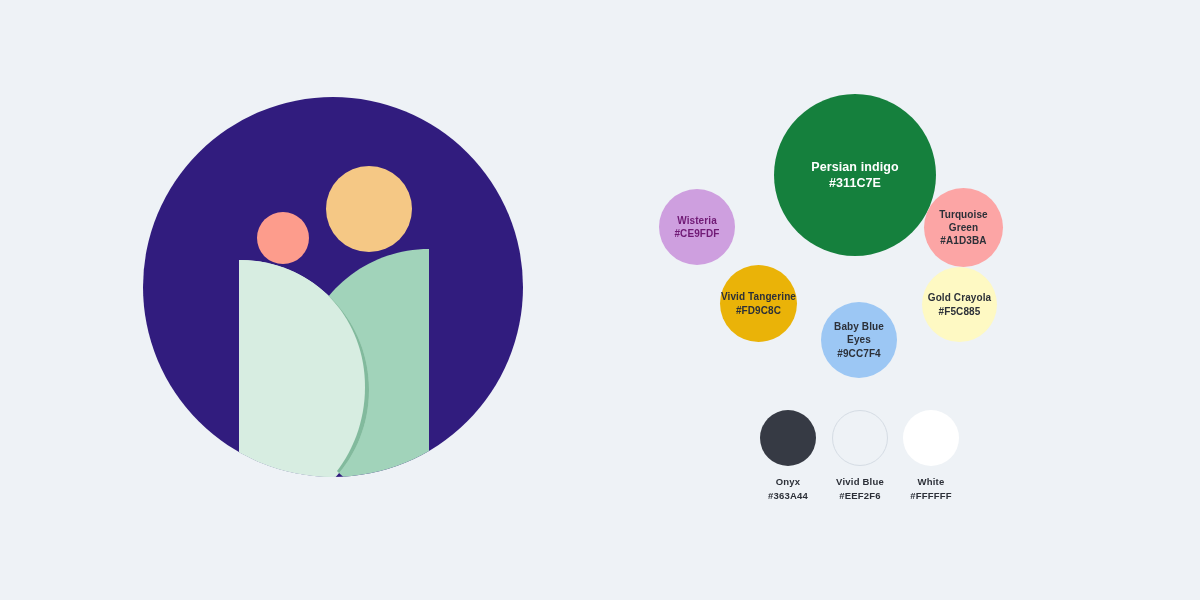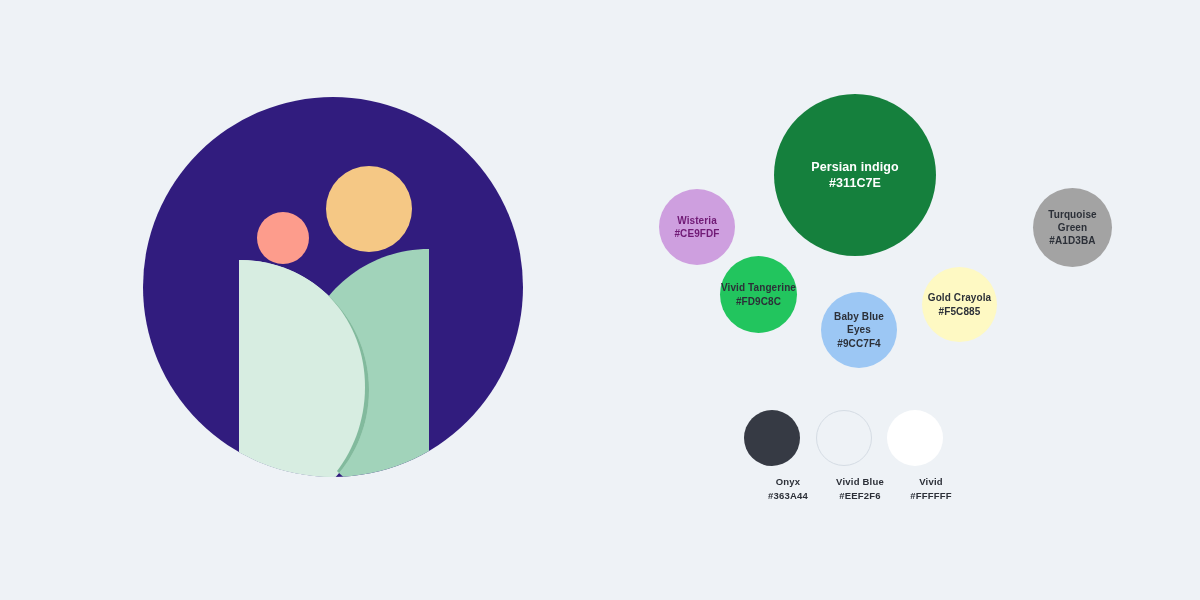--- a/index.html
+++ b/index.html
@@ -67,20 +67,21 @@
   .swatch.med .sw-hex {
     font-size: 10px;
   }
 
   
   .neutral {
     position: absolute;
     width: 88px;
     display: flex;
     flex-direction: column;
+    align-items: center;
   }
   .neutral .dot {
     width: 56px;
     height: 56px;
     border-radius: 50%;
     box-sizing: border-box;
   }
   .neutral .caption {
     margin-top: 9px;
     text-align: center;
@@ -140,31 +141,31 @@
   <div class="swatch big" style="left:774px; top:94px; width:162px; height:162px; background:#15803d; color:#FFFFFF;">
     <span class="sw-name">Persian indigo</span>
     <span class="sw-hex">#311C7E</span>
   </div>
 
   <div class="swatch med" style="left:659px; top:189px; width:76px; height:76px; background:#CE9FDF; color:#701a75;">
     <span class="sw-name">Wisteria</span>
     <span class="sw-hex">#CE9FDF</span>
   </div>
 
-  <div class="swatch med" style="left:1033px; top:188px; width:79px; height:79px; background:#a3a3a3; color:#2C3038;">
+  <div class="swatch med" style="left:924px; top:188px; width:79px; height:79px; background:#fca5a5; color:#2C3038;">
     <span class="sw-name">Turquoise Green</span>
     <span class="sw-hex">#A1D3BA</span>
   </div>
 
-  <div class="swatch med" style="left:720px; top:256px; width:77px; height:77px; background:#22c55e; color:#2C3038;">
+  <div class="swatch med" style="left:720px; top:265px; width:77px; height:77px; background:#eab308; color:#2C3038;">
     <span class="sw-name">Vivid Tangerine</span>
     <span class="sw-hex">#FD9C8C</span>
   </div>
 
-  <div class="swatch med" style="left:821px; top:292px; width:76px; height:76px; background:#9CC7F4; color:#2C3038;">
+  <div class="swatch med" style="left:821px; top:302px; width:76px; height:76px; background:#9CC7F4; color:#2C3038;">
     <span class="sw-name">Baby Blue Eyes</span>
     <span class="sw-hex">#9CC7F4</span>
   </div>
 
   <div class="swatch med" style="left:922px; top:267px; width:75px; height:75px; background:#fef9c3; color:#2C3038;">
     <span class="sw-name">Gold Crayola</span>
     <span class="sw-hex">#F5C885</span>
   </div>
 
   <div class="neutral" style="left:744px; top:410px;">
@@ -179,18 +180,18 @@
     <div class="dot" style="background:#EEF2F6; border:1px solid #D5DCE4;"></div>
     <div class="caption">
       <span class="n-name">Vivid Blue</span>
       <span class="n-hex">#EEF2F6</span>
     </div>
   </div>
 
   <div class="neutral" style="left:887px; top:410px;">
     <div class="dot" style="background:#FFFFFF;"></div>
     <div class="caption">
-      <span class="n-name">Vivid</span>
+      <span class="n-name">White</span>
       <span class="n-hex">#FFFFFF</span>
     </div>
   </div>
 
 </div>
 
 </body></html>

